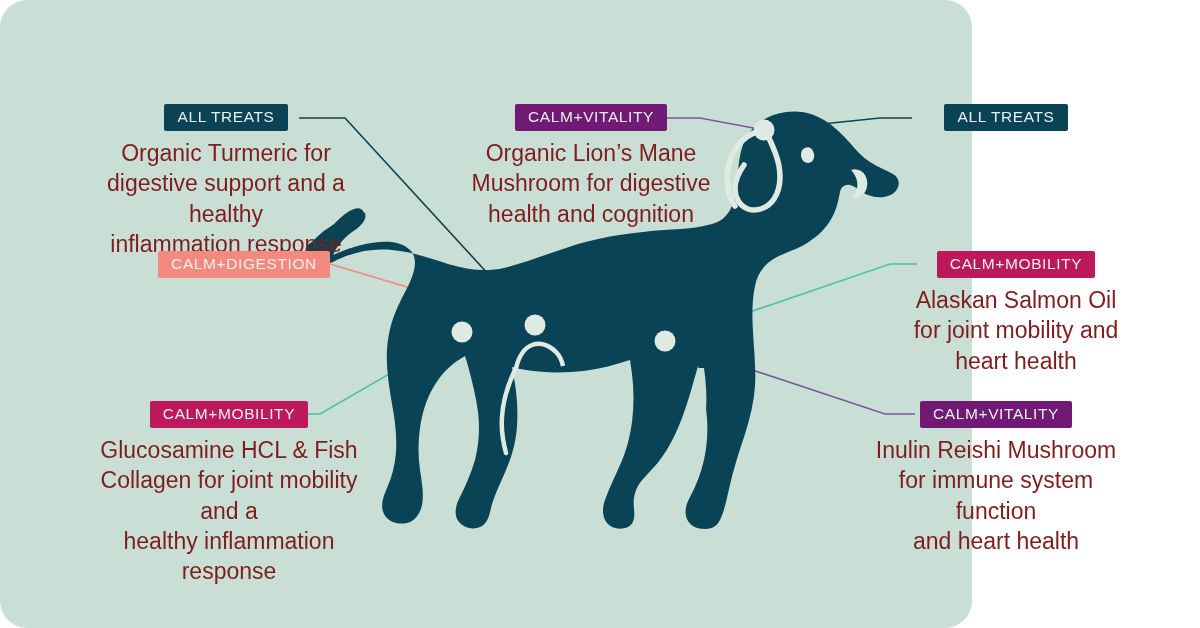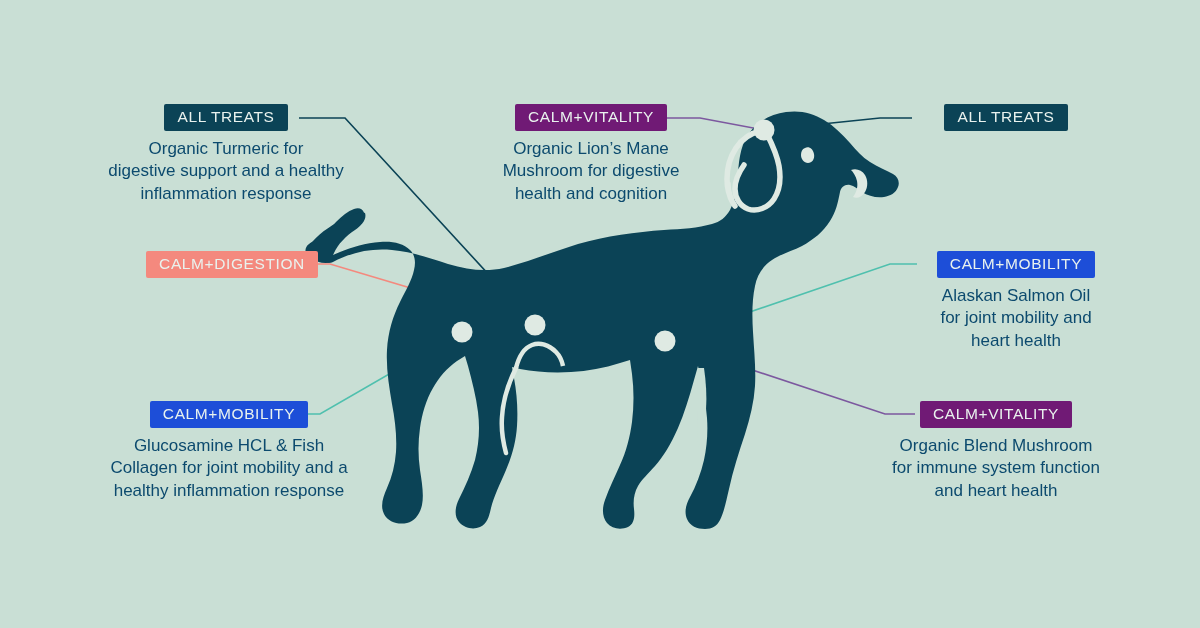--- a/index.html
+++ b/index.html
@@ -7,23 +7,24 @@
     padding: 0;
   }
   body {
     width: 1200px;
     height: 628px;
     overflow: hidden;
     font-family: "Liberation Sans", sans-serif;
   }
   #infographic {
     position: relative;
-    width: 1200px;
+    width: 972px;
     height: 628px;
     background: #c9dfd5;
+    border-radius: 27px;
   }
   #art {
     position: absolute;
     left: 0;
     top: 0;
     width: 1200px;
     height: 628px;
   }
   .callout {
     position: absolute;
@@ -36,33 +37,33 @@
     letter-spacing: 0.6px;
     font-weight: 400;
     padding: 4px 13px 5px 13px;
     border-radius: 2px;
     white-space: nowrap;
     line-height: 1.15;
   }
   .badge.dark   { background: #0b4356; }
   .badge.purple { background: #701a75; }
   .badge.coral  { background: #f4897e; }
-  .badge.teal   { background: #1d4ed8; }
+  .badge.teal   { background: #be185d; }
   .desc {
     margin-top: 7px;
-    color: #0c4a6e;
-    font-size: 17px;
+    color: #7f1d1d;
+    font-size: 23px;
     line-height: 1.32;
     white-space: pre-line;
   }
   
   #c-turmeric  { left:  78px; top: 104px; width: 296px; }
   #c-lionsmane { left: 468px; top: 104px; width: 246px; }
   #c-cbd       { left: 888px; top: 104px; width: 236px; }
-  #c-probiotic { left:  104px; top: 251px; width: 256px; }
+  #c-probiotic { left:  116px; top: 251px; width: 256px; }
   #c-salmon    { left: 898px; top: 251px; width: 236px; }
   #c-glucos    { left:  86px; top: 401px; width: 286px; }
   #c-reishi    { left: 868px; top: 401px; width: 256px; }
 </style>
 </head>
 <body>
 
 <div id="infographic">
 
   <svg id="art" viewBox="0 0 1200 628">
@@ -267,18 +268,18 @@
 
   <div class="callout" id="c-glucos">
     <div class="badge teal">CALM+MOBILITY</div>
     <div class="desc">Glucosamine HCL &amp; Fish
 Collagen for joint mobility and a
 healthy inflammation response</div>
   </div>
 
   <div class="callout" id="c-reishi">
     <div class="badge purple">CALM+VITALITY</div>
-    <div class="desc">Organic Blend Mushroom
+    <div class="desc">Inulin Reishi Mushroom
 for immune system function
 and heart health</div>
   </div>
 
 </div>
 
 </body></html>

